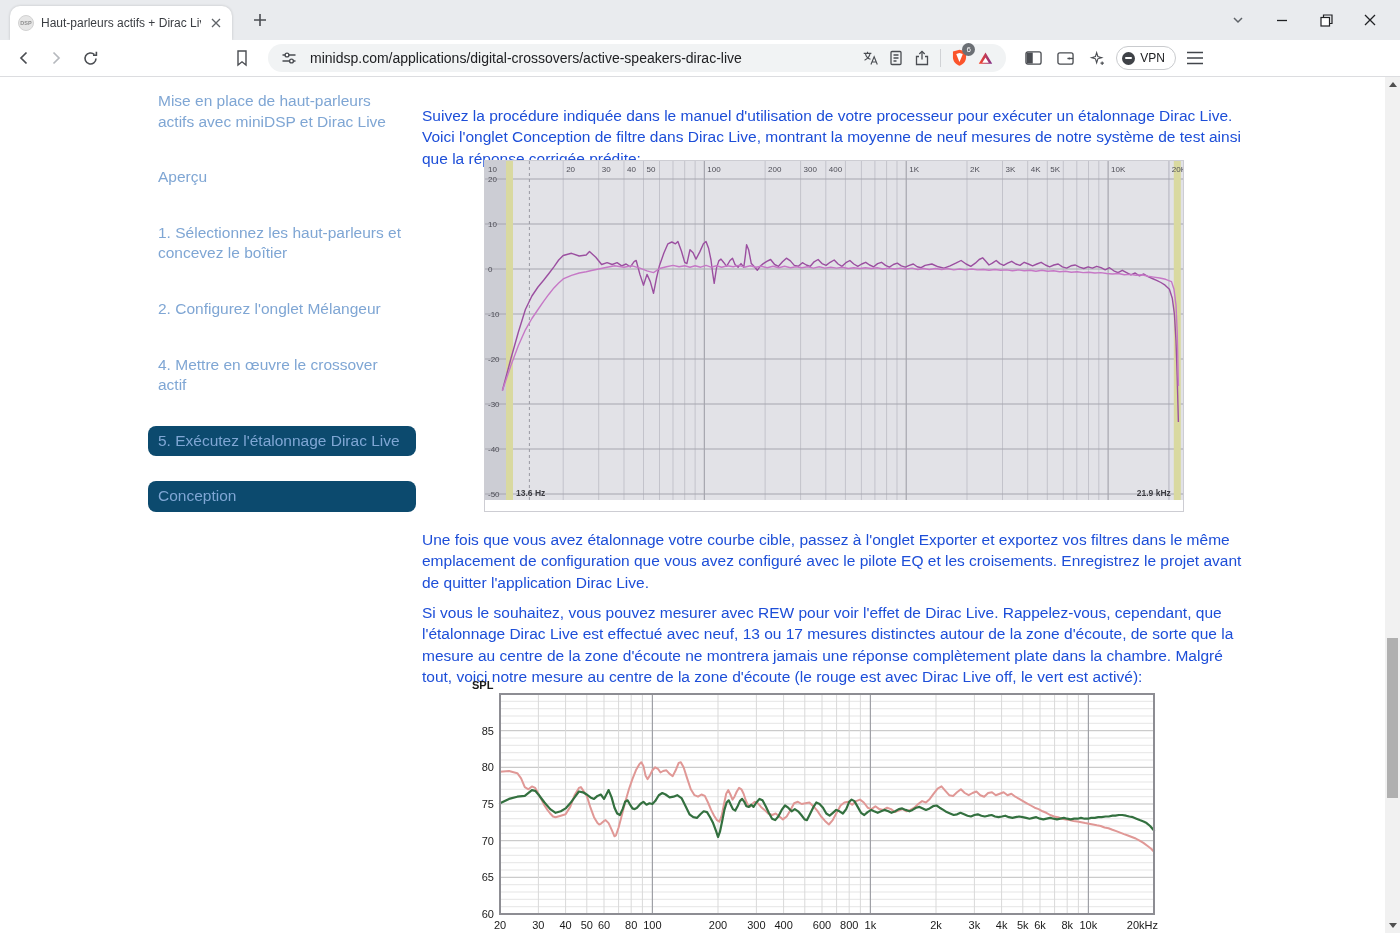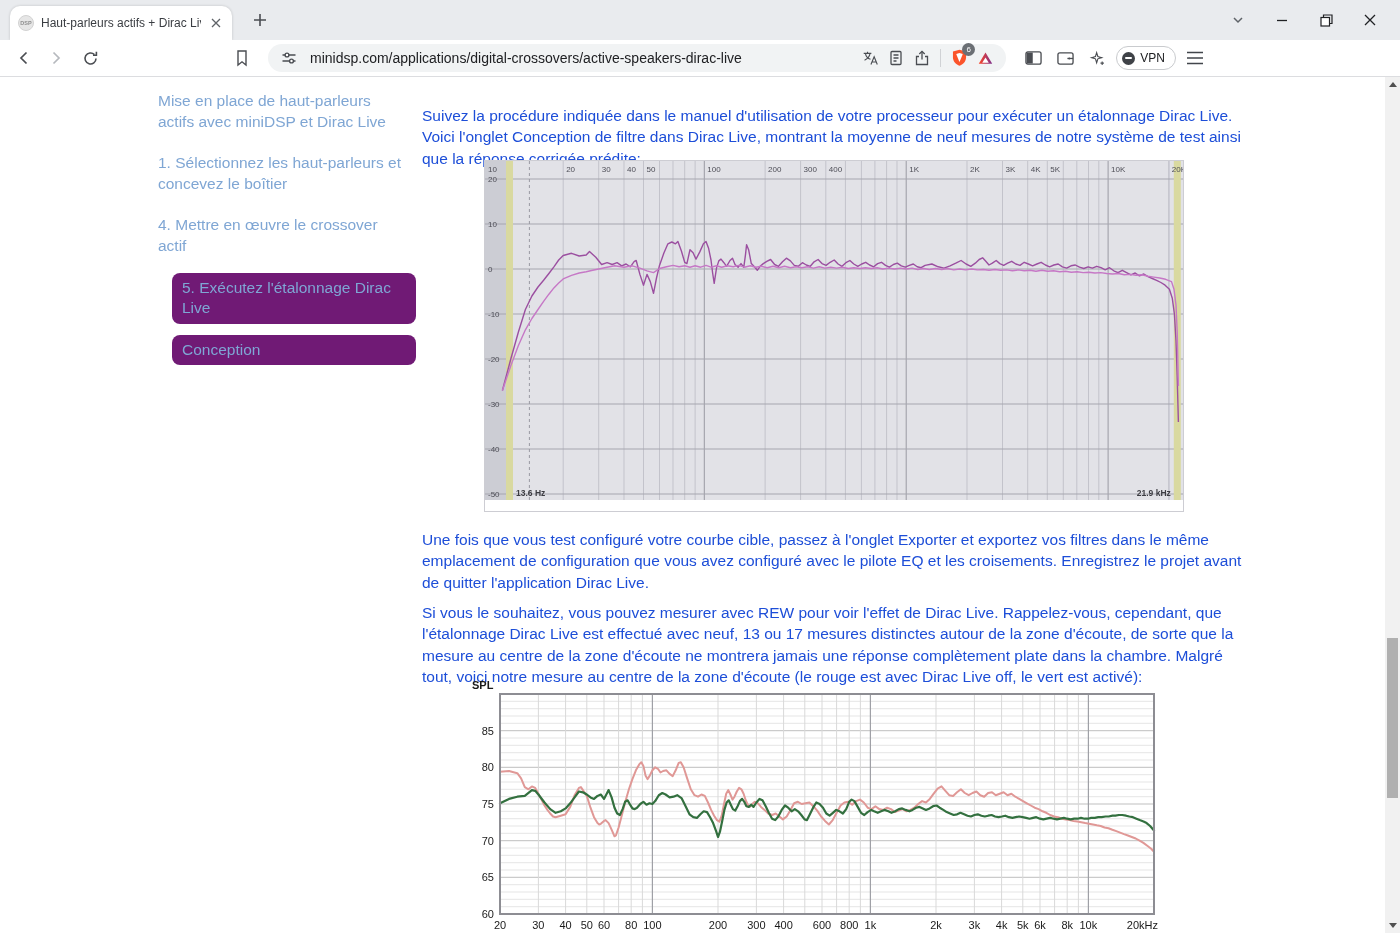--- a/index.html
+++ b/index.html
@@ -33,23 +33,23 @@
     color:#fff;font-size:8px;display:flex;align-items:center;justify-content:center;padding:0 2px;}
   .rightcluster{display:flex;align-items:center;margin-left:14px;gap:6px;}
   .vpnpill{height:24px;border:1px solid #c9cbce;border-radius:12px;display:flex;align-items:center;
     gap:5px;padding:0 10px 0 5px;justify-content:flex-end;}
   .vpndot{width:13px;height:13px;border-radius:50%;background:#3f4247;position:relative;}
   .vpndot::after{content:"";position:absolute;left:3px;top:5.5px;width:7px;height:2px;background:#fff;border-radius:1px;}
   .vpntext{font-size:12px;color:#202124;}
   #tooldiv{position:absolute;left:0;top:76px;width:1400px;height:1px;background:#dcdde0;}
   
   #page{position:absolute;left:0;top:77px;width:1400px;height:856px;background:#fff;}
-  nav{position:absolute;left:148px;top:9px;width:268px;display:flex;flex-direction:column;gap:11px;}
+  nav{position:absolute;left:148px;top:9px;width:268px;display:flex;flex-direction:column;gap:25px;}
   .nav-item{color:#7fa6d4;font-size:15.5px;line-height:1.33;padding:5px 10px;border-radius:8px;cursor:pointer;}
-  .nav-item.hl{background:#701a75;margin-left:24px;}
+  .nav-item.hl{background:#0c4a6e;}
   .para{position:absolute;width:828px;font-size:15.5px;line-height:21.5px;color:#1d4ed8;}
   #p1{left:422px;top:12px;} #p2{left:422px;top:436px;} #p3{left:422px;top:509px;}
   #fig1{position:absolute;left:484px;top:83px;width:700px;height:352px;border:1px solid #cdcdd3;}
   #fig2{position:absolute;left:468px;top:601px;width:690px;height:255px;}
   
   .sb{position:absolute;right:0;top:0;width:15px;height:856px;background:#f1f1f1;}
   .sb-btn{position:absolute;left:0;width:15px;height:15px;display:flex;align-items:center;justify-content:center;}
   .tri-up{width:0;height:0;border-left:4px solid transparent;border-right:4px solid transparent;border-bottom:5px solid #505050;}
   .tri-dn{width:0;height:0;border-left:4px solid transparent;border-right:4px solid transparent;border-top:5px solid #505050;}
   .sb-thumb{position:absolute;left:2px;right:2px;top:561px;height:160px;background:#b0b0b0;}
@@ -199,21 +199,23 @@
         </svg>
     </span>
   </div>
 </div>
 <div id="tooldiv"></div>
 
 <div id="page">
 
   <nav>
     <div class="nav-item">Mise en place de haut-parleurs actifs avec miniDSP et Dirac Live</div>
+    <div class="nav-item">Aperçu</div>
     <div class="nav-item">1. Sélectionnez les haut-parleurs et concevez le boîtier</div>
+    <div class="nav-item">2. Configurez l'onglet Mélangeur</div>
     <div class="nav-item">4. Mettre en œuvre le crossover actif</div>
     <div class="nav-item hl">5. Exécutez l'étalonnage Dirac Live</div>
     <div class="nav-item hl">Conception</div>
   </nav>
 
   <p class="para" id="p1">Suivez la procédure indiquée dans le manuel d'utilisation de votre processeur pour exécuter un étalonnage Dirac Live. Voici l'onglet Conception de filtre dans Dirac Live, montrant la moyenne de neuf mesures de notre système de test ainsi que la réponse corrigée prédite:</p>
 
   <figure id="fig1" style="margin:0;">
     <svg id="chart1" width="698" height="339">
         <rect x="0" y="0" width="698" height="339" fill="#e2e2e7"></rect>
@@ -282,21 +284,21 @@
         <text x="3" y="156" font-size="8" fill="#4e4e57" text-anchor="start" font-weight="normal">-10</text>
         <text x="3" y="201" font-size="8" fill="#4e4e57" text-anchor="start" font-weight="normal">-20</text>
         <text x="3" y="246" font-size="8" fill="#4e4e57" text-anchor="start" font-weight="normal">-30</text>
         <text x="3" y="291" font-size="8" fill="#4e4e57" text-anchor="start" font-weight="normal">-40</text>
         <text x="3" y="336" font-size="8" fill="#4e4e57" text-anchor="start" font-weight="normal">-50</text>
         <text x="31" y="335" font-size="8.5" fill="#3c3c42" text-anchor="start" font-weight="bold">13.6 Hz</text>
         <text x="685.8172388704637" y="335" font-size="8.5" fill="#3c3c42" text-anchor="end" font-weight="bold">21.9 kHz</text>
       </svg>
   </figure>
 
-  <p class="para" id="p2">Une fois que vous test configuré votre courbe cible, passez à l'onglet Exporter et exportez vos filtres dans le même emplacement de configuration que vous avez configuré avec le pilote EQ et les croisements. Enregistrez le projet avant de quitter l'application Dirac Live.</p>
+  <p class="para" id="p2">Une fois que vous avez étalonnage votre courbe cible, passez à l'onglet Exporter et exportez vos filtres dans le même emplacement de configuration que vous avez configuré avec le pilote EQ et les croisements. Enregistrez le projet avant de quitter l'application Dirac Live.</p>
   <p class="para" id="p3">Si vous le souhaitez, vous pouvez mesurer avec REW pour voir l'effet de Dirac Live. Rappelez-vous, cependant, que l'étalonnage Dirac Live est effectué avec neuf, 13 ou 17 mesures distinctes autour de la zone d'écoute, de sorte que la mesure au centre de la zone d'écoute ne montrera jamais une réponse complètement plate dans la chambre. Malgré tout, voici notre mesure au centre de la zone d'écoute (le rouge est avec Dirac Live off, le vert est activé):</p>
 
   <figure id="fig2" style="margin:0;">
     <svg id="chart2" width="690" height="255">
         <rect x="32" y="16" width="654" height="220" fill="#ffffff"></rect>
         <line x1="32" y1="228.7" x2="686" y2="228.7" stroke="#e5e5e5" stroke-width="1"></line>
         <line x1="32" y1="221.3" x2="686" y2="221.3" stroke="#e5e5e5" stroke-width="1"></line>
         <line x1="32" y1="214.0" x2="686" y2="214.0" stroke="#e5e5e5" stroke-width="1"></line>
         <line x1="32" y1="206.7" x2="686" y2="206.7" stroke="#e5e5e5" stroke-width="1"></line>
         <line x1="32" y1="199.3" x2="686" y2="199.3" stroke="#bfbfbf" stroke-width="1"></line>

